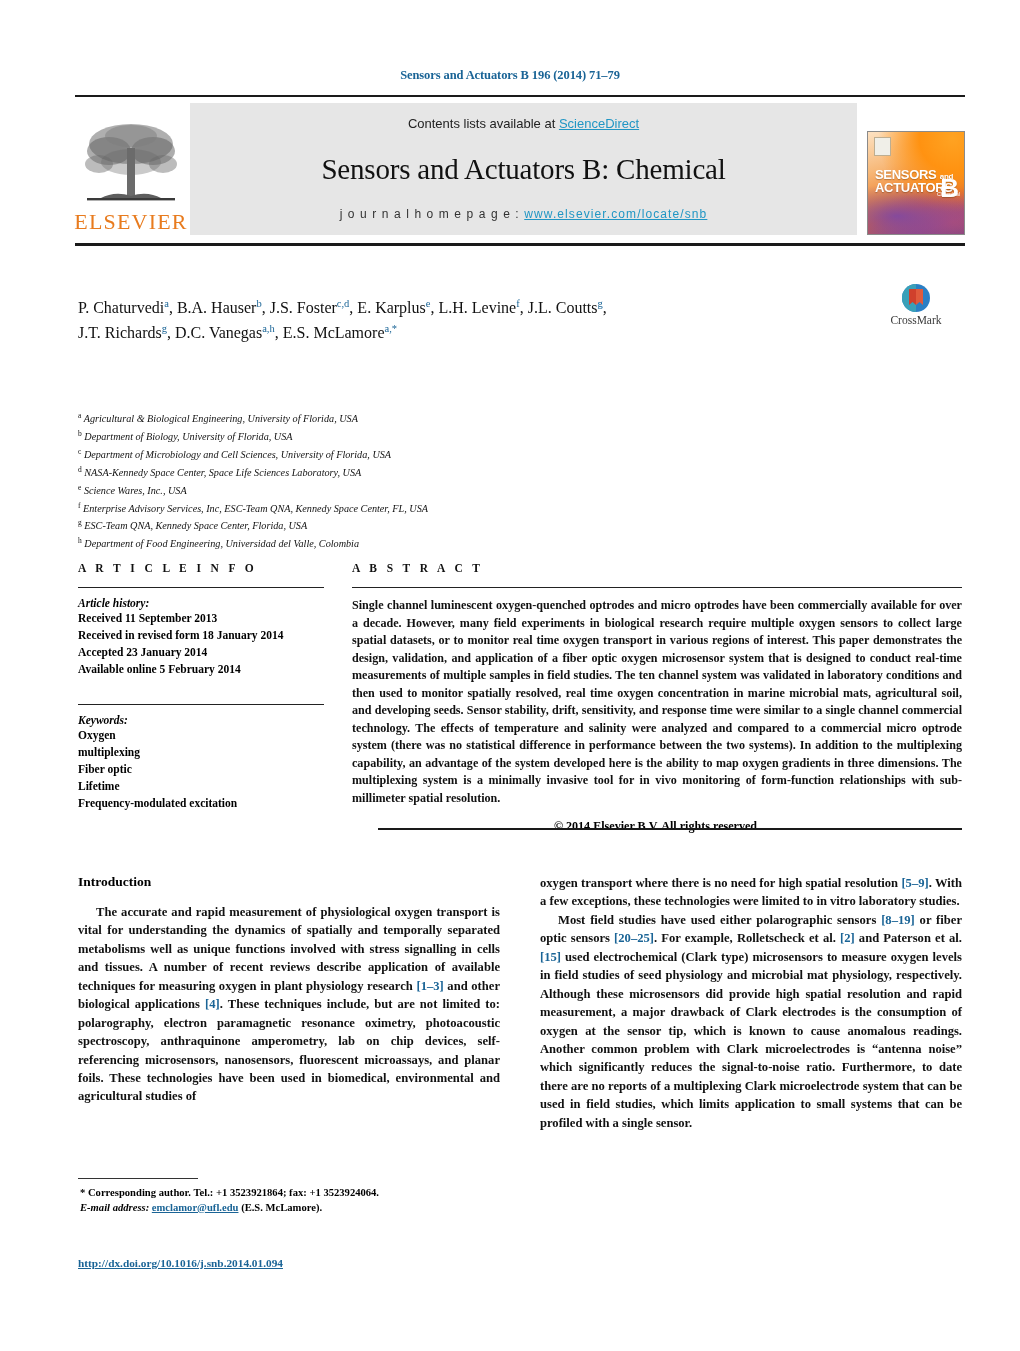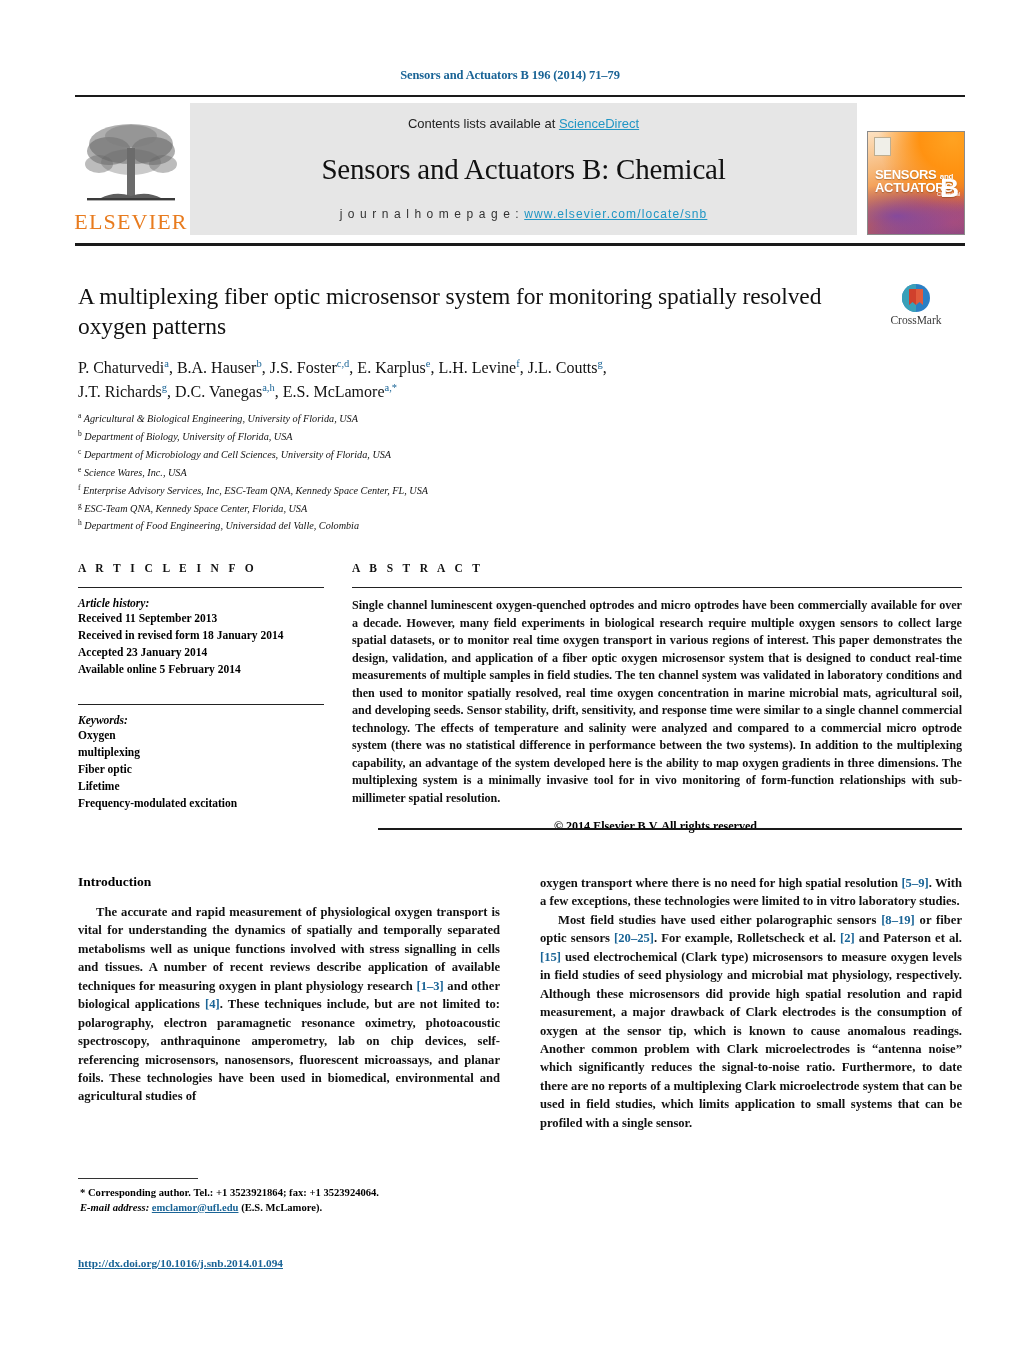--- a/index.html
+++ b/index.html
@@ -404,21 +404,20 @@
         <div class="cover-b">B</div>
         <div class="cover-chem">Chemical</div>
       </div>
 
     </div>
   </div>
 
   <div class="rule-thick-top"></div>
 
   <div class="title-block">
-    <h1 class="paper-title">A multiplexing fiber optic microsensor system for monitoring spatially resolved oxygen patterns</h1>
     <div class="authors">
       <span>P. Chaturvedi<sup>a</sup>, B.A. Hauser<sup>b</sup>, J.S. Foster<sup>c,d</sup>, E. Karplus<sup>e</sup>, L.H. Levine<sup>f</sup>, J.L. Coutts<sup>g</sup>,</span><br>
       <span>J.T. Richards<sup>g</sup>, D.C. Vanegas<sup>a,h</sup>, E.S. McLamore<sup>a,</sup><sup class="ast">*</sup></span>
     </div>
   </div>
 
   <div class="crossmark">
     <div class="cm-badge">
       <svg width="30" height="30" viewBox="0 0 30 30">
         <circle cx="15" cy="15" r="14" fill="#2b7fc4"></circle>
@@ -427,20 +426,21 @@
         <path d="M15 6 h7 v16 l-3.5 -3 -3.5 3 Z" fill="#e05a3c"></path>
       </svg>
     </div>
     <div class="cm-word">CrossMark</div>
   </div>
 
   <div class="affils">
     <div class="ln"><sup>a</sup> <span>Agricultural &amp; Biological Engineering, University of Florida, USA</span></div>
     <div class="ln"><sup>b</sup> <span>Department of Biology, University of Florida, USA</span></div>
     <div class="ln"><sup>c</sup> <span>Department of Microbiology and Cell Sciences, University of Florida, USA</span></div>
+    <div class="ln"><sup>d</sup> <span>NASA-Kennedy Space Center, Space Life Sciences Laboratory, USA</span></div>
     <div class="ln"><sup>e</sup> <span>Science Wares, Inc., USA</span></div>
     <div class="ln"><sup>f</sup> <span>Enterprise Advisory Services, Inc, ESC-Team QNA, Kennedy Space Center, FL, USA</span></div>
     <div class="ln"><sup>g</sup> <span>ESC-Team QNA, Kennedy Space Center, Florida, USA</span></div>
     <div class="ln"><sup>h</sup> <span>Department of Food Engineering, Universidad del Valle, Colombia</span></div>
   </div>
 
   <div class="infoabs">
 
     <div class="col-info">
       <div class="sec-label">A R T I C L E   I N F O</div>

